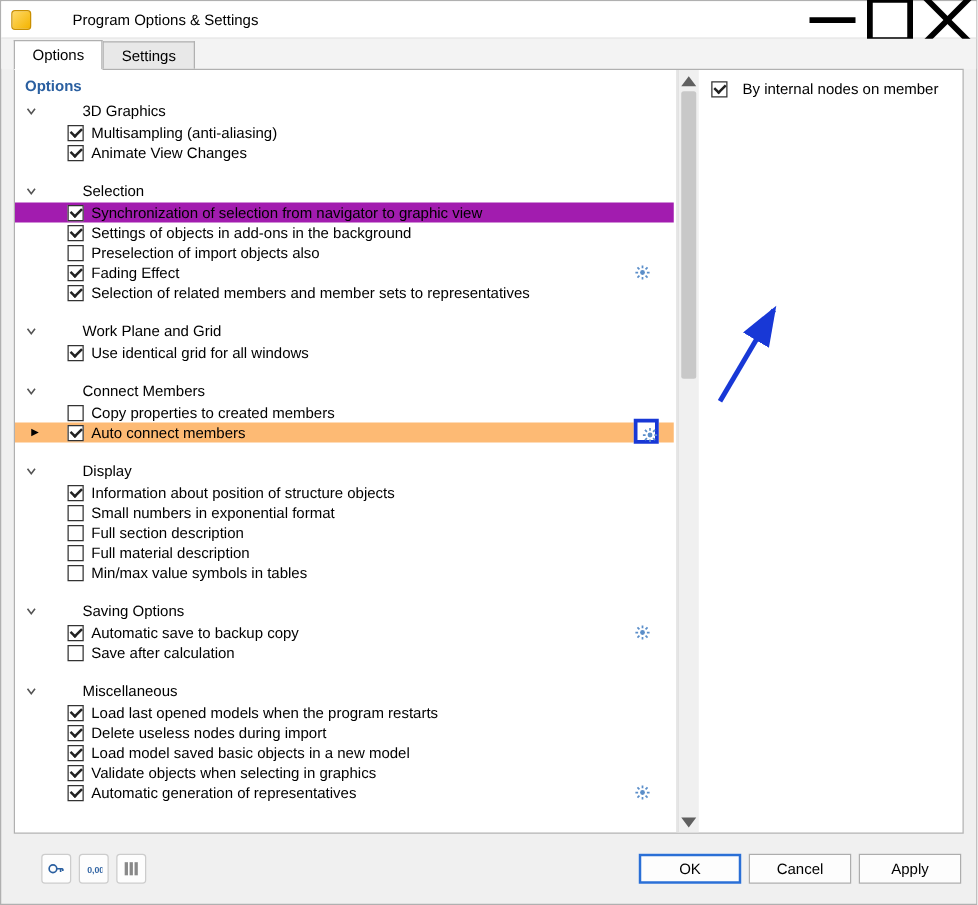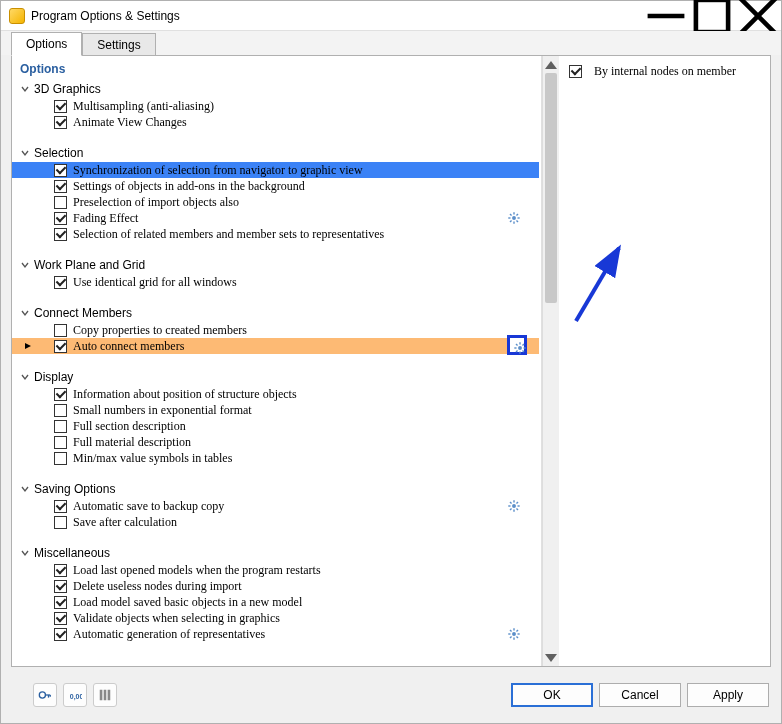--- a/index.html
+++ b/index.html
@@ -1,40 +1,40 @@
 <!DOCTYPE html>
 <html><head>
 <meta charset="utf-8">
 <style>
   * { box-sizing: border-box; }
   html, body { margin:0; padding:0; font-family: "Segoe UI", Tahoma, sans-serif; font-size:12px; color:#000; background:#fff; }
   .window { width:782px; height:724px; border:1px solid #b0b0b0; background:#f0f0f0; display:flex; flex-direction:column; }
-  .titlebar { height:30px; display:flex; align-items:center; background:#fff; border-bottom:1px solid #e0e0e0; }
+  .titlebar { height:30px; display:flex; align-items:center; background:#fff; border-bottom:1px solid #e0e0e0;gap:27px; }
   .titlebar .icon { width:16px; height:16px; margin:0 6px 0 8px; background:linear-gradient(135deg,#ffd966,#f4b400); border-radius:3px; border:1px solid #c98f00; }
   .titlebar .title { flex:1; font-size:12px; }
   .titlebar .btns { display:flex; }
   .titlebar .btns div { width:46px; height:30px; display:flex; align-items:center; justify-content:center; }
   .tabs { height:24px; display:flex; align-items:flex-end; background:#f3f3f3; padding:10px 10px 0 10px; gap:0; }
   .tab { padding:4px 14px; border:1px solid #b0b0b0; border-bottom:none; background:#e8e8e8; cursor:default; font-size:12px; position:relative; top:1px; }
   .tab.active { background:#fff; border-bottom:1px solid #fff; z-index:2; }
   .content-area { flex:1; background:#fff; margin:0 10px; border:1px solid #b0b0b0; display:flex; overflow:hidden; position:relative; }
   .left-panel { width:530px; display:flex; flex-direction:column; border-right:1px solid #e0e0e0; position:relative; }
   .panel-title { color:#2a5fa0; font-weight:bold; padding:6px 8px 4px 8px; font-size:12px; }
   .tree { flex:1; overflow-y:auto; overflow-x:hidden; padding-right:2px; position:relative; }
   .section-row { display:flex; align-items:center; height:18px; padding-left:8px; cursor:default; }
   .expander { width:10px; height:10px; margin-right:4px; display:inline-flex; align-items:center; justify-content:center; }
   .expander svg { width:8px; height:8px; }
-  .section-label { font-size:12px; }
+  .section-label { font-size:12px;margin-left:32px; }
   .item-row { display:flex; align-items:center; height:16px; padding-left:42px; cursor:default; position:relative; }
-  .item-row.sel-bg { background:#3b82f6; }
+  .item-row.sel-bg { background:#a21caf; }
   .item-row.highlight { background:#fdba74; }
   .item-row .playmark { position:absolute; left:12px; width:8px; height:8px; }
   .chk { width:13px; height:13px; border:1px solid #333; margin-right:6px; background:#fff; display:inline-flex; align-items:center; justify-content:center; flex-shrink:0; }
   .chk.checked::after { content:""; display:block; width:4px; height:7px; border:solid #222; border-width:0 2px 2px 0; transform:rotate(45deg) translate(-1px,-1px); }
-  .item-label { font-size:12px; white-space:nowrap;font-family:Liberation Serif, serif; }
+  .item-label { font-size:12px; white-space:nowrap; }
   .gear { position:absolute; right:18px; width:14px; height:14px; }
   .gear svg { width:14px; height:14px; }
   .gear.boxed { border:3px solid #1838d6; padding:3px; right:12px; top:-3px; width:20px; height:20px; background:#fff;}
   .section-gap { height:14px; }
   .right-panel { flex:1; padding:8px 10px; position:relative; }
   .right-row { display:flex; align-items:center; gap:6px; }
   .scrollbar { width:17px; background:#f0f0f0; border-left:1px solid #ddd; display:flex; flex-direction:column; }
   .scrollbar .arrow { height:17px; display:flex; align-items:center; justify-content:center; }
   .scrollbar .track { flex:1; position:relative; }
   .scrollbar .thumb { position:absolute; left:2px; right:2px; top:0; height:230px; background:#c8c8c8; border-radius:2px; }

